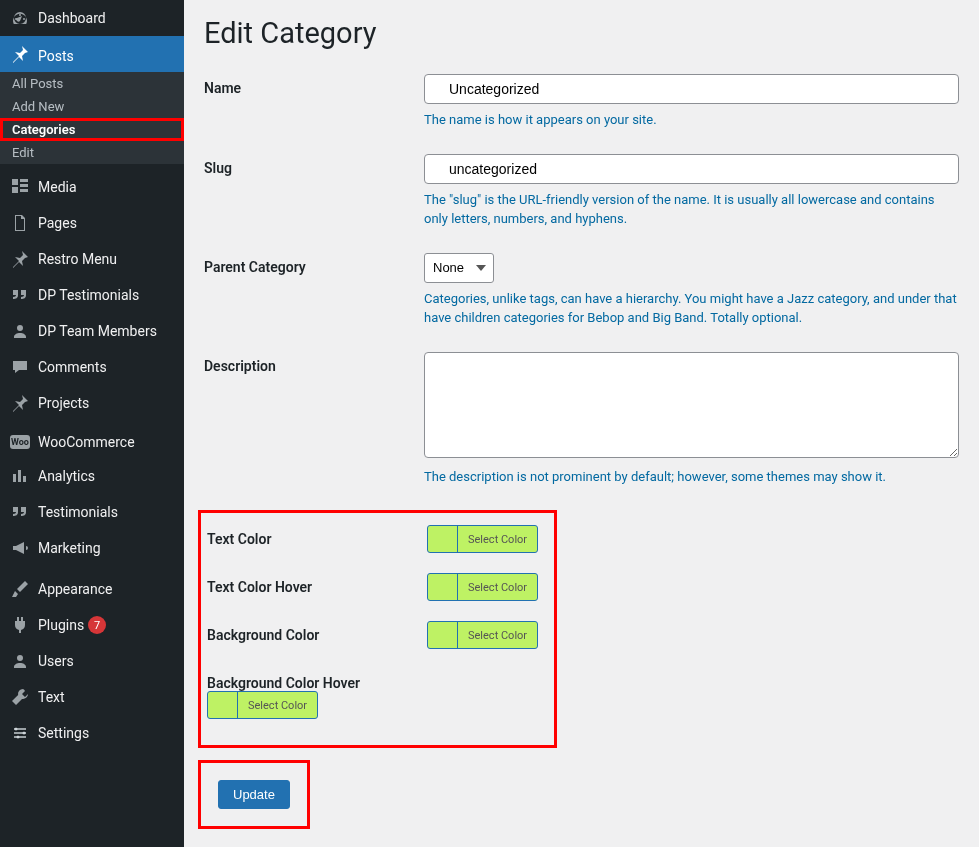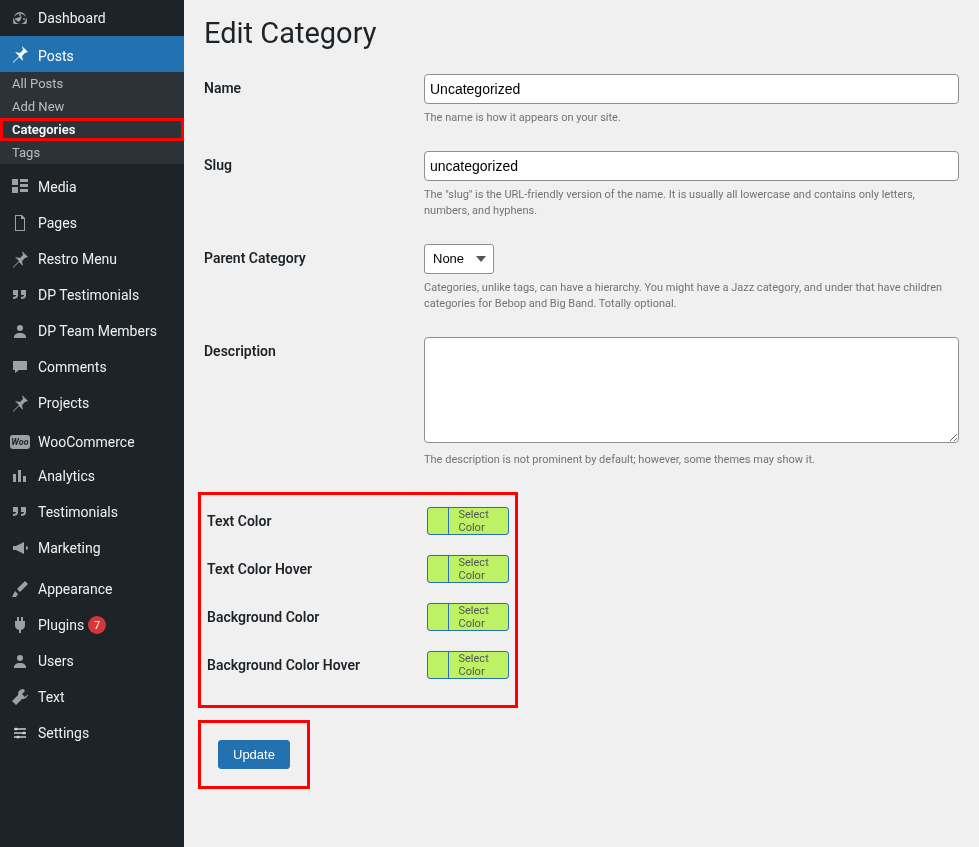--- a/index.html
+++ b/index.html
@@ -31,21 +31,20 @@
 }
 .menu-item .micon {
   width: 20px;
   height: 20px;
   margin-right: 8px;
   fill: rgba(240,246,252,0.6);
   display: inline-flex;
   align-items: center;
   justify-content: center;
   color: rgba(240,246,252,0.6);
-  font-style: italic;
 }
 .menu-item.active {
   background: #2271b1;
   color: #fff;
   align-items: flex-end;
 }
 .menu-item.active .micon { fill: #fff; color:#fff; }
 .menu-group { margin-top: 5px; text-align: center; }
 .submenu {
   background: #2c3338;
@@ -97,21 +96,21 @@
   flex-shrink: 0;
   font-size: 14px;
   font-weight: 600;
   color: #1d2327;
   padding-top: 6px;
 }
 .form-field { flex: 1; }
 .form-field input[type=text] {
   width: 100%;
   max-width: 540px;
-  padding: 4px 5px;
+  padding: 4px 24px;
   font-size: 14px;
   border: 1px solid #8c8f94;
   border-radius: 4px;
   background: #fff;
   height: 30px;
 }
 .form-field textarea {
   width: 100%;
   max-width: 540px;
   height: 106px;
@@ -136,22 +135,22 @@
   content: "";
   position: absolute;
   right: 8px;
   top: 12px;
   border-left: 5px solid transparent;
   border-right: 5px solid transparent;
   border-top: 6px solid #555;
   pointer-events: none;
 }
 .description {
-  color: #737373;
-  font-size: 11px;
+  color: #0369a1;
+  font-size: 13px;
   margin-top: 6px;
   max-width: 540px;
   line-height: 1.5;
 }
 .color-btn {
   display: inline-flex;
   align-items: center;
   border: 1px solid #2271b1;
   border-radius: 3px;
   background: #bef264;
@@ -166,21 +165,21 @@
 }
 .color-label {
   padding: 0 10px;
   font-size: 11px;
   color: #555;
 }
 .color-section {
   padding: 12px 6px 6px 6px;
   margin-left: -6px;
   margin-right: -330px;
-  width: 320px;
+  width: 359px;
 }
 .update-wrap {
   display: inline-block;
   padding: 17px;
   margin-left: -6px;
 }
 .btn-primary {
   background: #2271b1;
   color: #fff;
   border: 1px solid #2271b1;
@@ -213,21 +212,21 @@
       </span>
       <span>Posts</span>
     </div>
   </div>
   <div class="submenu">
     <div class="submenu-item">All Posts</div>
     <div class="submenu-item">Add New</div>
     <div class="hl-red">
       <div class="submenu-item current">Categories</div>
     </div>
-    <div class="submenu-item">Tags</div>
+    <div class="submenu-item">Edit</div>
   </div>
 
   <div class="menu-group">
     <div class="menu-item">
       <span class="micon">
         <svg width="20" height="20" viewBox="0 0 20 20">
             <path d="M2 2h6v6H2zM10 2h8v3h-8zM10 7h8v3h-8zM2 10h6v6H2zM10 12h8v3h-8z"></path>
           </svg>
       </span>
       <span>Media</span>
@@ -421,21 +420,21 @@
     </div>
     <div class="form-row tight">
       <div class="form-label">Background Color</div>
       <div class="form-field">
         <span class="color-btn">
           <span class="color-swatch"></span>
           <span class="color-label">Select Color</span>
         </span>
       </div>
     </div>
-    <div class="form-row tight" style="">
+    <div class="form-row tight" style="flex-direction:column;">
       <div class="form-label">Background Color Hover</div>
       <div class="form-field">
         <span class="color-btn">
           <span class="color-swatch"></span>
           <span class="color-label">Select Color</span>
         </span>
       </div>
     </div>
   </div>
 

